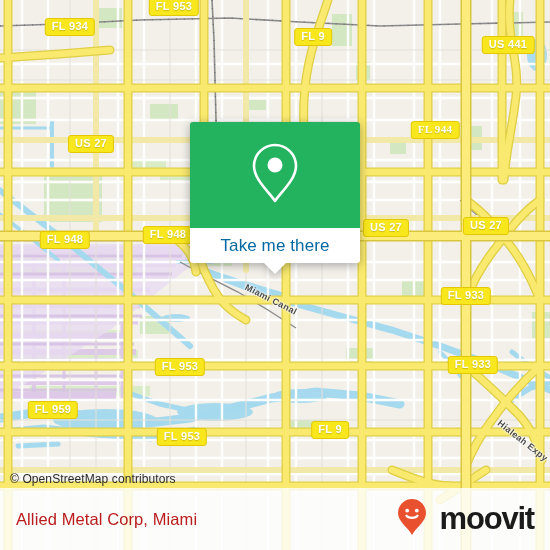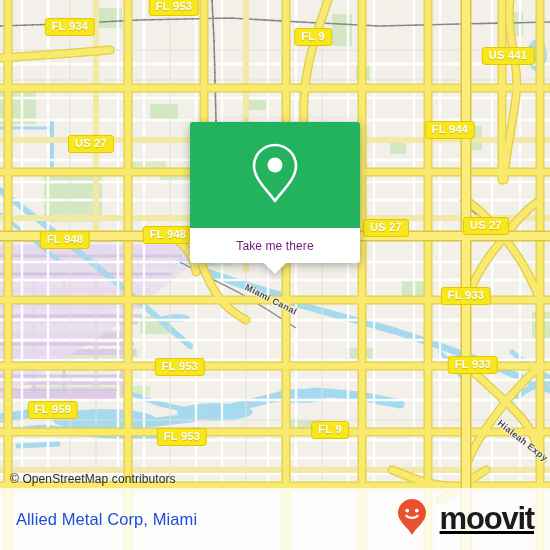--- a/index.html
+++ b/index.html
@@ -74,22 +74,22 @@
   #popup-foot {
     height: 35px;
     background: #ffffff;
     border-radius: 0 0 3px 3px;
     display: flex;
     align-items: center;
     justify-content: center;
     position: relative;
   }
   #popup-foot-label {
-    color: #701a75;
-    font-size: 12px;
+    color: #0369a1;
+    font-size: 17px;
     letter-spacing: 0.1px;
   }
   #popup-tail {
     position: absolute;
     left: 50%;
     top: 100%;
     margin-left: -11px;
     width: 0; height: 0;
     border-left: 11px solid transparent;
     border-right: 11px solid transparent;
@@ -115,30 +115,29 @@
     position: absolute;
     left: 0; top: -488px;
     width: 550px; height: 550px;
     opacity: 0.10;
     pointer-events: none;
   }
   #place-title {
     position: relative;
     z-index: 2;
     font-size: 16.5px;
-    color: #1d4ed8;
+    color: #b91c1c;
     letter-spacing: 0.1px;
   }
   #brand {
     position: relative;
     z-index: 2;
     display: flex;
     align-items: center;
     gap: 13px;
-    text-decoration: underline;
   }
   #brand-word {
     font-size: 31px;
     font-weight: bold;
     color: #1b1b1b;
     letter-spacing: -1.2px;
     line-height: 30px;
   }
 
   
@@ -408,23 +407,23 @@
       </defs>
       <use href="#maptiles"></use>
     </svg>
 
     <div class="water-label" style="left:248px; top:282px; transform:rotate(27deg); transform-origin:left top;">Miami Canal</div>
     <div class="water-label" style="left:502px; top:418px; transform:rotate(38deg); transform-origin:left top;">Hialeah Expy</div>
 
     <div class="shield" style="left:174px; top:7px;">FL 953</div>
     <div class="shield" style="left:70px;  top:27px;">FL 934</div>
     <div class="shield" style="left:313px; top:37px;">FL 9</div>
-    <div class="shield" style="left:508px; top:56px;">US 441</div>
+    <div class="shield" style="left:508px; top:45px;">US 441</div>
     <div class="shield" style="left:91px;  top:144px;">US 27</div>
-    <div class="shield" style="left:450px; top:130px;">FL 944</div>
+    <div class="shield" style="left:435px; top:130px;font-family:Liberation Serif, serif;">FL 944</div>
     <div class="shield" style="left:65px;  top:240px;">FL 948</div>
     <div class="shield" style="left:168px; top:235px;">FL 948</div>
     <div class="shield" style="left:386px; top:228px;">US 27</div>
     <div class="shield" style="left:486px; top:226px;">US 27</div>
     <div class="shield" style="left:466px; top:296px;">FL 933</div>
     <div class="shield" style="left:180px; top:367px;">FL 953</div>
     <div class="shield" style="left:473px; top:365px;">FL 933</div>
     <div class="shield" style="left:41px;  top:410px;margin-left:12px;">FL 959</div>
     <div class="shield" style="left:182px; top:437px;">FL 953</div>
     <div class="shield" style="left:330px; top:430px;">FL 9</div>

